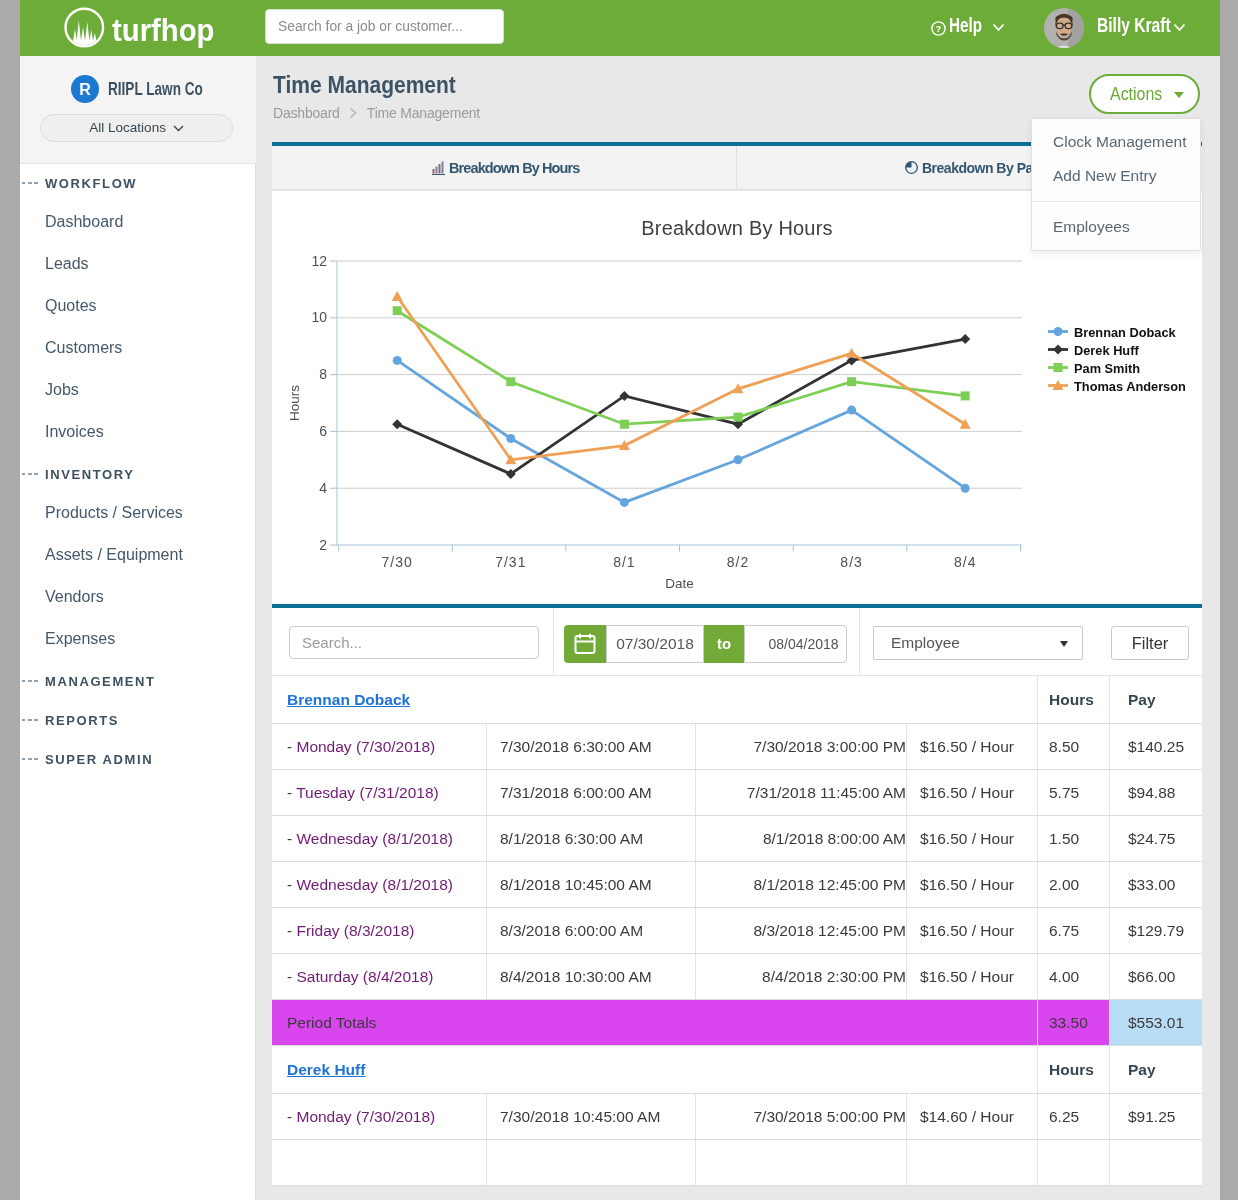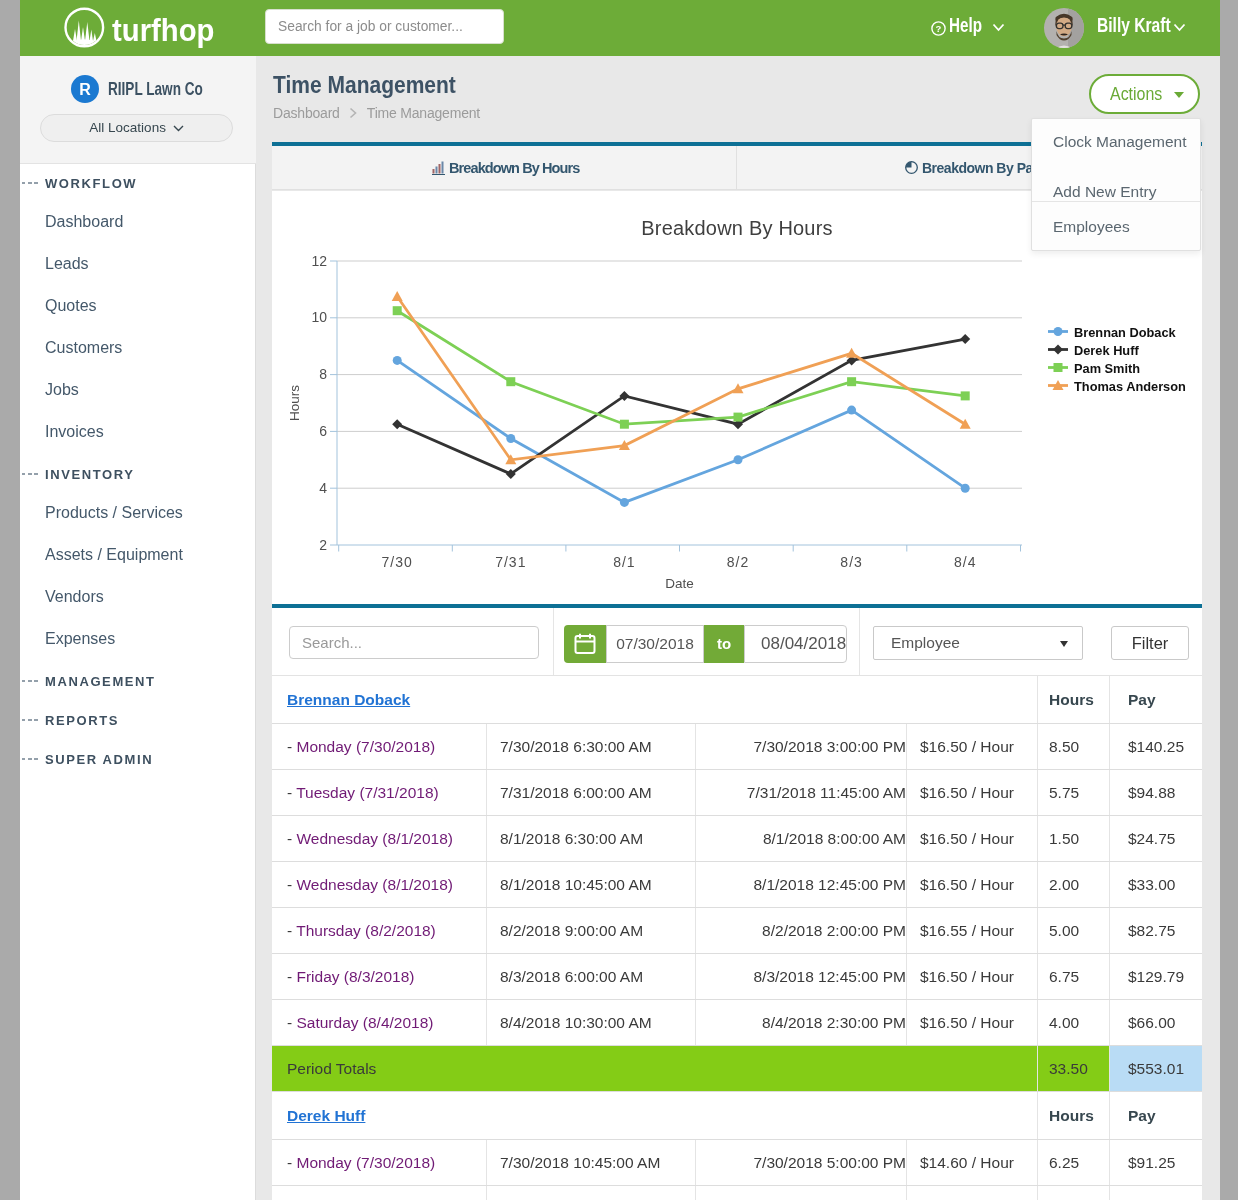--- a/index.html
+++ b/index.html
@@ -22,21 +22,21 @@
 
   
   #content { position:absolute; left:236px; top:56px; width:964px; height:1144px; background:#e8e8e8; }
   
 
   
   #ttable { font-size:15.5px; color:#3a3a3a; }
   .trow { position:relative; width:930px; border-bottom:1px solid #ddd; }
   .trow.th { height:48px; line-height:47px; }
   .trow.td { height:46px; line-height:45px; }
-  .trow.tt { height:46px; line-height:45px; background:#84cc16; }
+  .trow.tt { height:46px; line-height:45px; background:#d946ef; }
   .cell { position:absolute; top:0; height:100%; overflow:hidden; white-space:nowrap; }
   .c1h { left:0; width:765px; padding-left:15px; }
   .c1 { left:0; width:214px; padding-left:15px; }
   .c2 { left:214px; width:209px; padding-left:13px; }
   .c3 { left:423px; width:211px; padding-left:14px;text-align:right; }
   .c4 { left:634px; width:131px; padding-left:13px; }
   .c5 { left:765px; width:72px; padding-left:11px; }
   .c6 { left:837px; width:93px; padding-left:18px; }
   .vb { border-left:1px solid #e4e4e4; }
   .bold { font-weight:700; color:#37474f; }
@@ -258,21 +258,21 @@
   <div class="abs" style="left:544px;top:625px;width:42px;height:38px;background:#72aa37;border-radius:4px 0 0 4px;">
     <svg width="22" height="22" viewBox="0 0 22 22" style="margin:8px 0 0 10px;">
         <rect x="1.5" y="3" width="19" height="17" rx="2" fill="none" stroke="#fff" stroke-width="2"></rect>
         <line x1="6" y1="0.8" x2="6" y2="5.5" stroke="#fff" stroke-width="2"></line>
         <line x1="16" y1="0.8" x2="16" y2="5.5" stroke="#fff" stroke-width="2"></line>
         <line x1="2" y1="8.5" x2="20" y2="8.5" stroke="#fff" stroke-width="2"></line>
       </svg>
   </div>
   <div class="abs" style="left:586px;top:625px;width:98px;height:38px;background:#fff;border:1px solid #ccc;text-align:center;line-height:36px;font-size:15.5px;color:#555;">07/30/2018</div>
   <div class="abs" style="left:684px;top:625px;width:40px;height:38px;background:#72aa37;text-align:center;line-height:38px;font-size:15px;font-weight:700;color:#fff;">to</div>
-  <div class="abs" style="left:724px;top:625px;width:103px;height:38px;background:#fff;border:1px solid #ccc;border-radius:0 4px 4px 0;text-align:center;line-height:36px;font-size:17px;color:#555;padding-left:16px;">08/04/2018</div>
+  <div class="abs" style="left:724px;top:625px;width:103px;height:38px;background:#fff;border:1px solid #ccc;border-radius:0 4px 4px 0;text-align:center;line-height:36px;font-size:14px;color:#555;padding-left:16px;">08/04/2018</div>
 
   <div class="abs" style="left:853px;top:626px;width:210px;height:34px;background:#fff;border:1px solid #c9c9c9;border-radius:2px;line-height:32px;padding-left:17px;font-size:15.5px;color:#555;">Employee<span style="position:absolute;right:14px;top:14px;width:0;height:0;border-left:4.5px solid transparent;border-right:4.5px solid transparent;border-top:6px solid #333;"></span></div>
 
   <div class="abs" style="left:1091px;top:626px;width:78px;height:34px;background:#fff;border:1px solid #c9c9c9;border-radius:3px;text-align:center;line-height:32px;font-size:16.5px;color:#333;">Filter</div>
 
   <div id="ttable" class="abs" style="left:252px;top:676px;width:930px;background:#fff;">
 <div class="trow th">
         <div class="cell c1h"><a class="hlink">Brennan Doback</a></div>
         <div class="cell c5 vb bold">Hours</div>
         <div class="cell c6 vb bold">Pay</div>
@@ -301,28 +301,20 @@
         <div class="cell c5 vb">1.50</div>
         <div class="cell c6 vb">$24.75</div>
       </div>
 <div class="trow td">
         <div class="cell c1"><span class="dash">- </span><a class="dlink">Wednesday (8/1/2018)</a></div>
         <div class="cell c2 vb">8/1/2018 10:45:00 AM</div>
         <div class="cell c3 vb">8/1/2018 12:45:00 PM</div>
         <div class="cell c4 vb">$16.50 / Hour</div>
         <div class="cell c5 vb">2.00</div>
         <div class="cell c6 vb">$33.00</div>
-      </div>
-<div class="trow td">
-        <div class="cell c1"><span class="dash">- </span><a class="dlink">Thursday (8/2/2018)</a></div>
-        <div class="cell c2 vb">8/2/2018 9:00:00 AM</div>
-        <div class="cell c3 vb">8/2/2018 2:00:00 PM</div>
-        <div class="cell c4 vb">$16.55 / Hour</div>
-        <div class="cell c5 vb">5.00</div>
-        <div class="cell c6 vb">$82.75</div>
       </div>
 <div class="trow td">
         <div class="cell c1"><span class="dash">- </span><a class="dlink">Friday (8/3/2018)</a></div>
         <div class="cell c2 vb">8/3/2018 6:00:00 AM</div>
         <div class="cell c3 vb">8/3/2018 12:45:00 PM</div>
         <div class="cell c4 vb">$16.50 / Hour</div>
         <div class="cell c5 vb">6.75</div>
         <div class="cell c6 vb">$129.79</div>
       </div>
 <div class="trow td">
@@ -355,18 +347,18 @@
         <div class="cell c2 vb"></div>
         <div class="cell c3 vb"></div>
         <div class="cell c4 vb"></div>
         <div class="cell c5 vb"></div>
         <div class="cell c6 vb"></div>
       </div>
 </div>
 
   <div class="abs" style="left:1011px;top:118px;width:170px;height:133px;background:#fdfdfd;border:1px solid #e0e0e0;border-radius:2px;box-shadow:0 3px 6px rgba(0,0,0,0.07);z-index:50;">
     <div style="position:absolute;left:21px;top:9px;height:28px;line-height:28px;font-size:15.5px;color:#5b6770;">Clock Management</div>
-    <div style="position:absolute;left:21px;top:43px;height:28px;line-height:28px;font-size:15.5px;color:#5b6770;margin-top:16px;">Add New Entry</div>
+    <div style="position:absolute;left:21px;top:43px;height:28px;line-height:28px;font-size:15.5px;color:#5b6770;">Add New Entry</div>
     <div style="position:absolute;left:0;top:82px;width:168px;border-top:1px solid #e5e5e5;"></div>
     <div style="position:absolute;left:21px;top:94px;height:28px;line-height:28px;font-size:15.5px;color:#5b6770;">Employees</div>
   </div>
 
 </div>
 
 </body></html>

